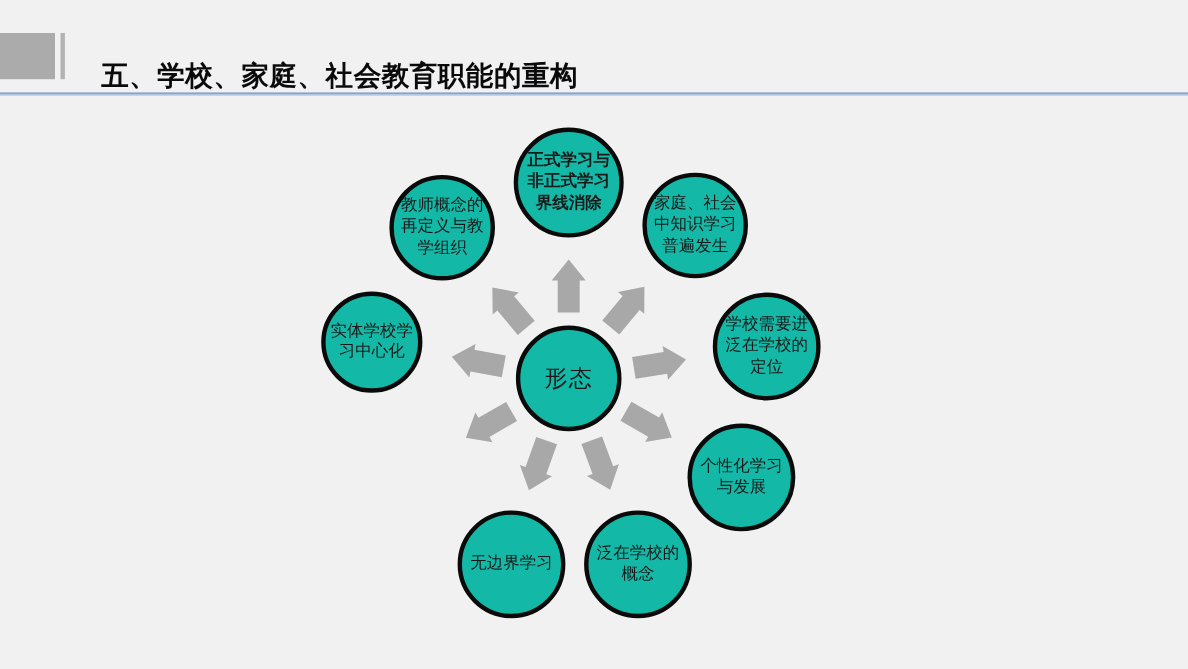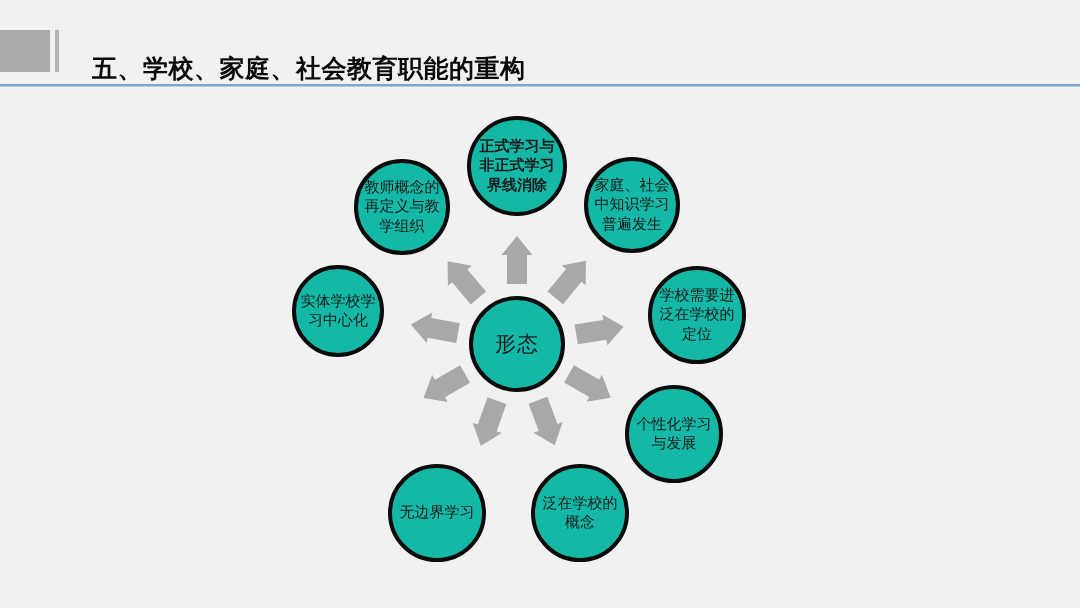--- a/index.html
+++ b/index.html
@@ -137,21 +137,21 @@
             <div>泛在学校的</div>
             <div>概念</div>
           </div>
         </div>
         <div class="circle-node" style="left: 625px; top: 385px; width: 98px; height: 98px;">
           <div class="circle-text">
             <div>个性化学习</div>
             <div>与发展</div>
           </div>
         </div>
-        <div class="circle-node" style="left: 388px; top: 464px; width: 98px; height: 98px;">
+        <div class="circle-node" style="left: 416px; top: 464px; width: 98px; height: 98px;">
           <div class="circle-text">
             <div>无边界学习</div>
           </div>
         </div>
         <div class="circle-node" style="left: 292px; top: 265px; width: 92px; height: 92px;">
           <div class="circle-text">
             <div>实体学校学</div>
             <div>习中心化</div>
           </div>
         </div>

